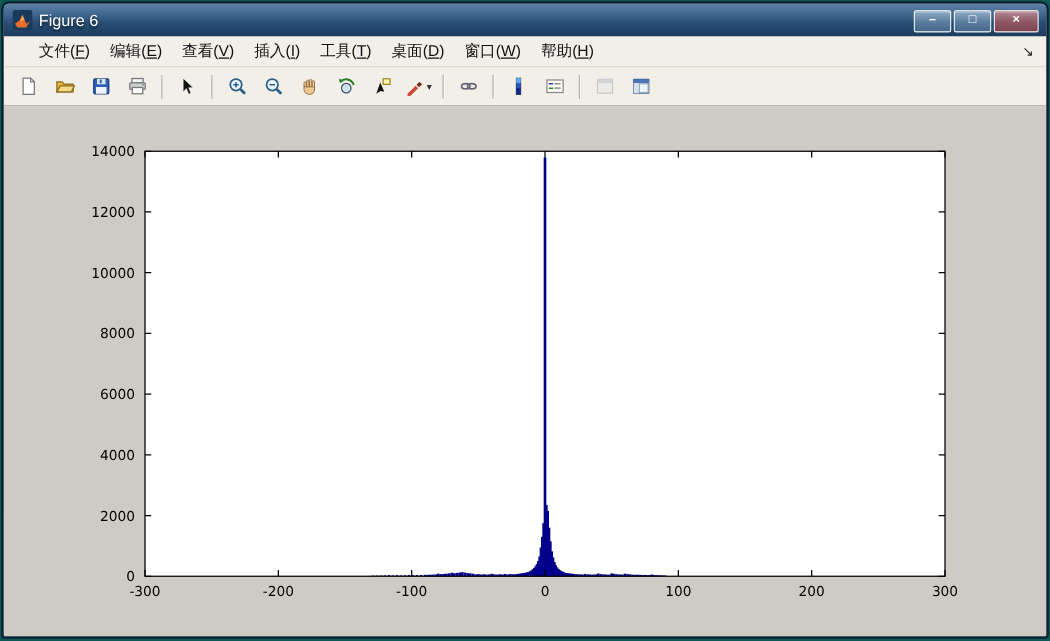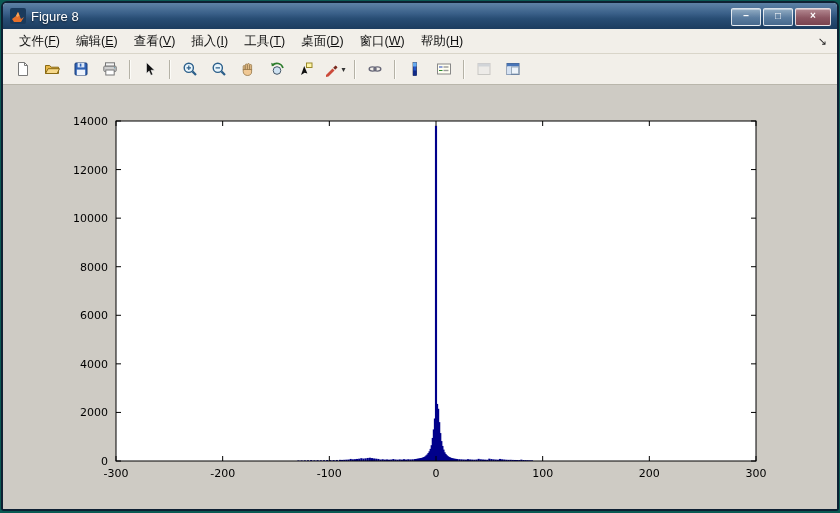--- a/index.html
+++ b/index.html
@@ -27,21 +27,21 @@
   .win-btn{
     width:28px;height:16px;border:1px solid rgba(255,255,255,.8);border-radius:2px;
     background:linear-gradient(180deg,#93adc4 0%,#5a7c9f 55%,#47698d 100%);
     color:#fff;font-size:10px;font-weight:bold;line-height:14px;text-align:center;
     box-shadow:inset 0 1px 0 rgba(255,255,255,.4);cursor:default;
   }
   .win-btn.close{width:34px;background:linear-gradient(180deg,#b48a92 0%,#8c5662 55%,#7a4450 100%);}
   .menubar{
     height:24px;flex:0 0 24px;display:flex;align-items:center;
     background:#f2efe9;border-bottom:1px solid #d9d5c9;
-    font-size:12.5px;color:#111;padding-left:8px;
+    font-size:12.5px;color:#111;padding-left:20px;
   }
   .menu-item{padding:3px 8px;cursor:default;}
   .menu-item u{text-decoration:underline;}
   .menu-overflow{margin-left:auto;padding-right:10px;font-size:11px;color:#222;}
   .toolbar{
     height:30px;flex:0 0 30px;display:flex;align-items:center;
     background:#f2efe9;border-bottom:1px solid #b9b6ab;padding-left:6px;gap:1px;
   }
   .tb-btn{
     height:24px;min-width:24px;display:flex;align-items:center;justify-content:center;
@@ -58,21 +58,21 @@
 <body>
 
 <div class="window">
 
   <div class="titlebar">
     <svg class="app-icon" viewBox="0 0 16 16">
       <rect x="0" y="0" width="16" height="16" rx="2" fill="#1a3a5c"></rect>
       <path d="M2 11l4-3 2-4 3 7 3-2-3 5H4z" fill="#e8702a"></path>
       <path d="M6 8l2-4 1.5 3.5-2 1.5z" fill="#f5a45a"></path>
     </svg>
-    <span class="title-text">Figure 8</span>
+    <span class="title-text">Figure 6</span>
     <div class="win-controls">
       <div class="win-btn">–</div>
       <div class="win-btn">□</div>
       <div class="win-btn close">×</div>
     </div>
   </div>
 
   <div class="menubar">
       <div class="menu-item">文件(<u>F</u>)</div>
       <div class="menu-item">编辑(<u>E</u>)</div>

